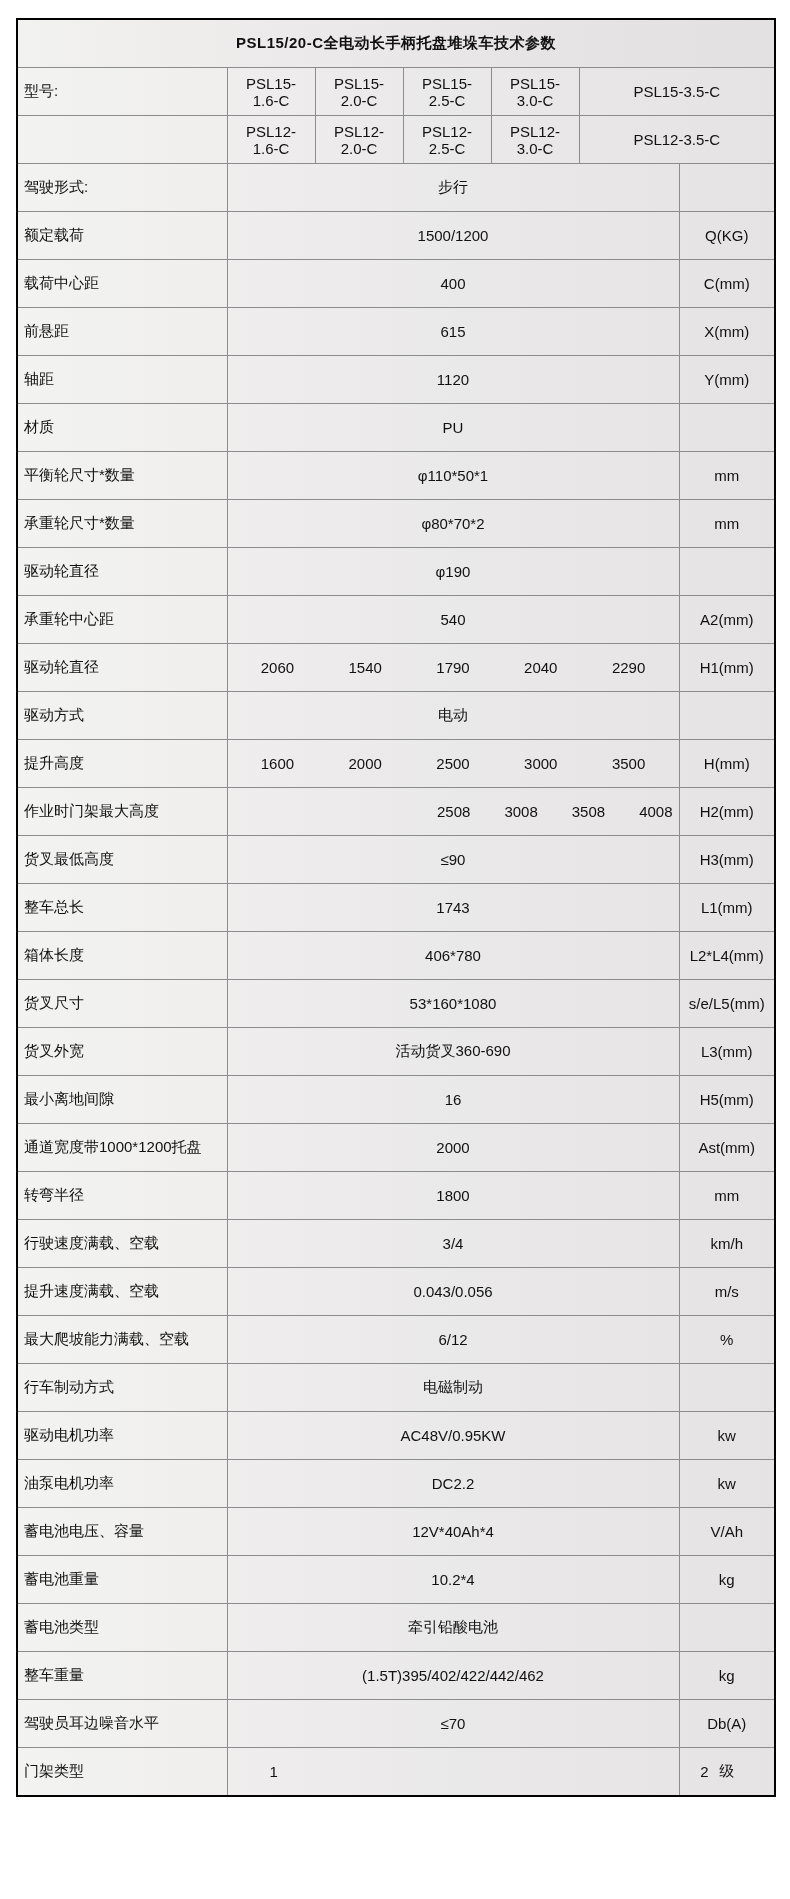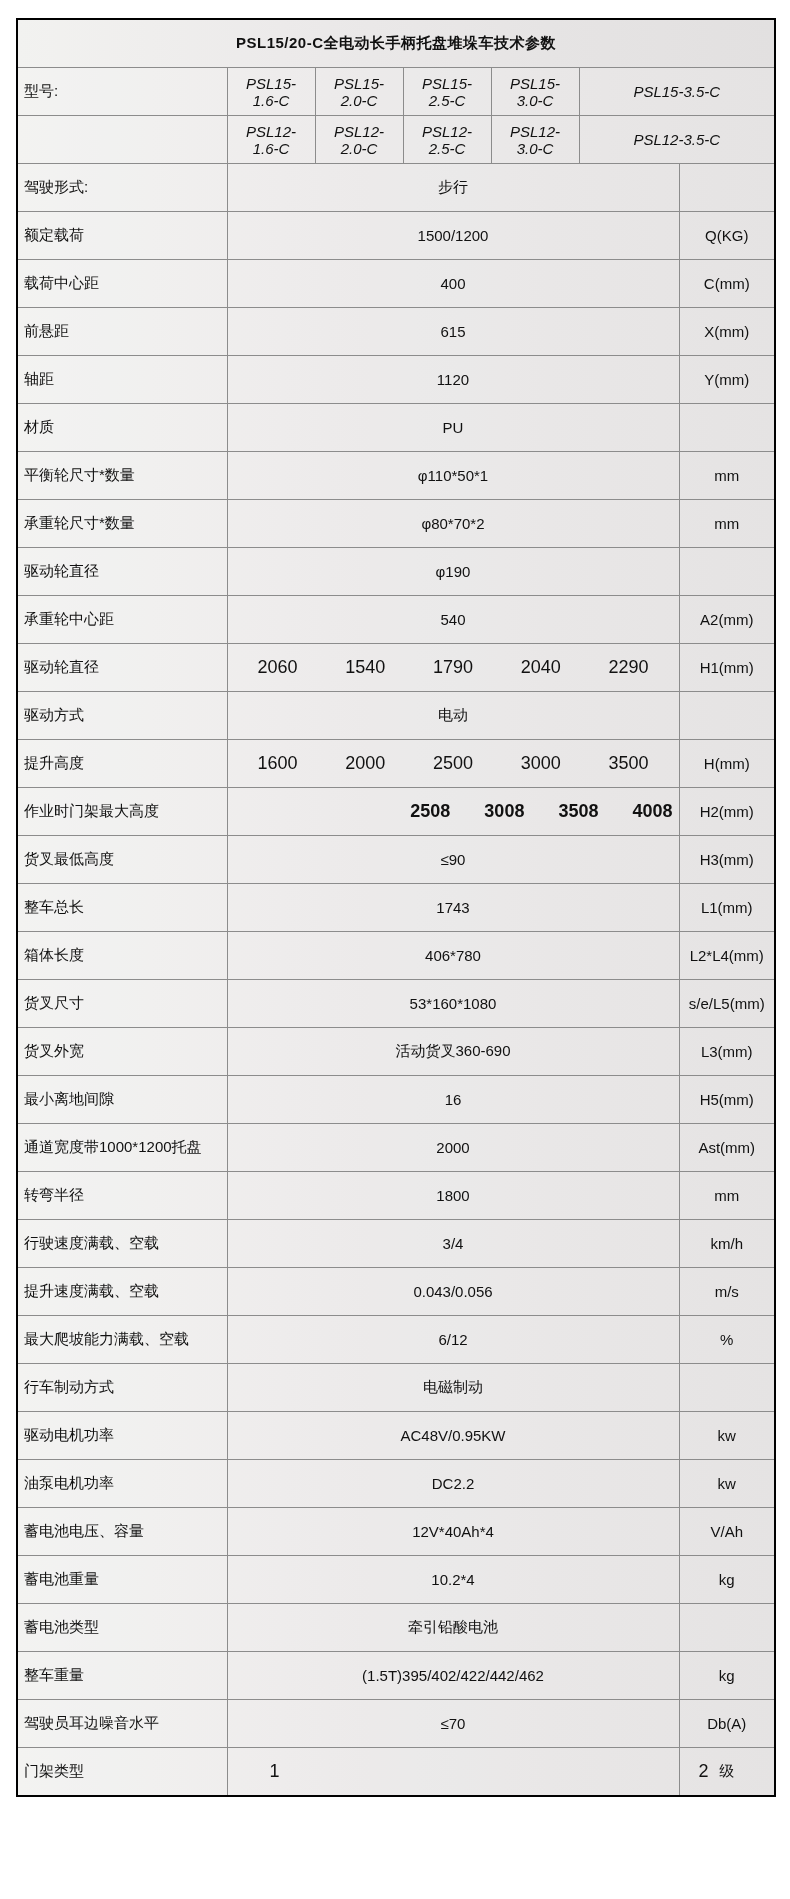--- a/index.html
+++ b/index.html
@@ -67,39 +67,37 @@
   }
   .value-cell {
     text-align: center;
     font-size: 15px;
     color: #111;
   }
   .model-cell {
     text-align: center;
     font-size: 13.5px;
     color: #111;
-    font-style: italic;
   }
   .multi {
     display: flex;
     width: 100%;
     justify-content: space-around;
     align-items: center;
   }
   .multi span {
     display: inline-block;
-    font-size: 18px;
+    font-size: 15px;
     text-align: center;
     flex: 1 1 auto;
   }
   .multi.offset-right {
     justify-content: flex-end;
     gap: 34px;
     padding-right: 4px;
-    font-weight: bold;
   }
   .multi.offset-right span { flex: 0 0 auto; }
   .multi.spread-wide {
     justify-content: space-between;
     padding: 0 36px;
   }
   .multi.spread-wide span { flex: 0 0 auto; }
   .nudge-left { padding-right: 22px; }
 </style>
 </head>

